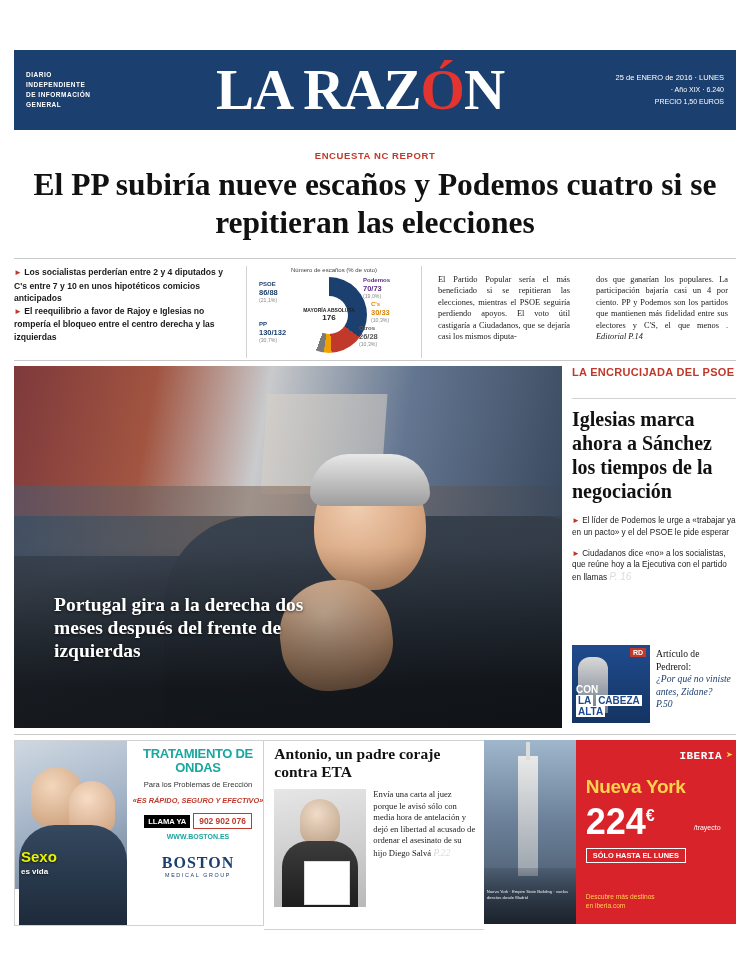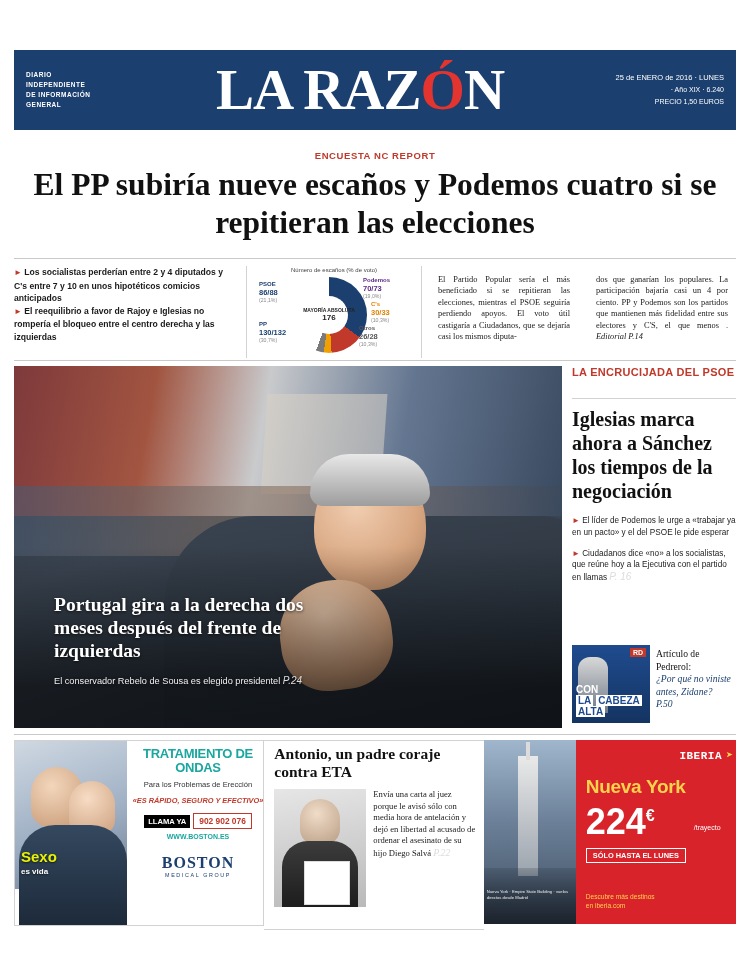--- a/index.html
+++ b/index.html
@@ -345,21 +345,20 @@
     <div class="ph-bg1"></div>
     <div class="ph-bg2"></div>
     <div class="ph-bg3"></div>
     <div class="ph-body"></div>
     <div class="ph-head"></div>
     <div class="ph-hair"></div>
     <div class="ph-hands"></div>
     <div class="ph-shade"></div>
     <div class="ph-txt">
       <div class="ph-hl">Portugal gira a la derecha dos meses después del frente de izquierdas</div>
-      <div class="ph-sub"><span>El conservador Rebelo de Sousa es elegido presidentel</span> <span class="pg">P.24</span></div>
     </div>
   </div>
 
   <div class="rcol">
     <div class="rcol-kicker">LA ENCRUCIJADA DEL PSOE</div>
     <div class="rcol-hl">Iglesias marca ahora a Sánchez los tiempos de la negociación</div>
     <div class="rcol-bul">
       <span class="b"><span class="tri">►</span> <span>El líder de Podemos le urge a «trabajar ya en un pacto» y el del PSOE le pide esperar</span></span>
       <span class="b"><span class="tri">►</span> <span>Ciudadanos dice «no» a los socialistas, que reúne hoy a la Ejecutiva con el partido en llamas</span> <span class="pg">P. 16</span></span>
     </div>

